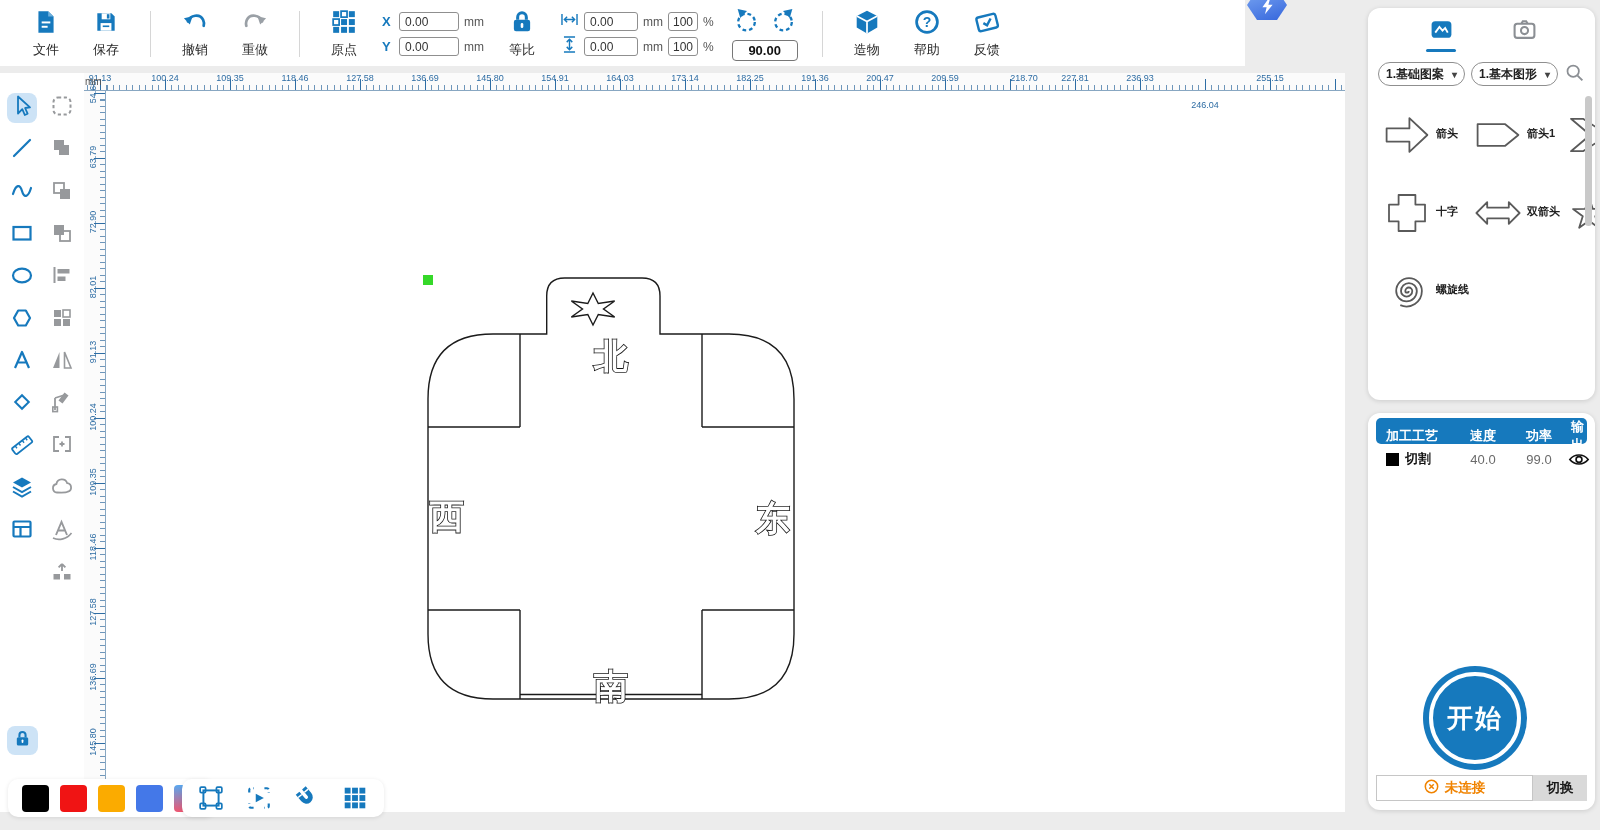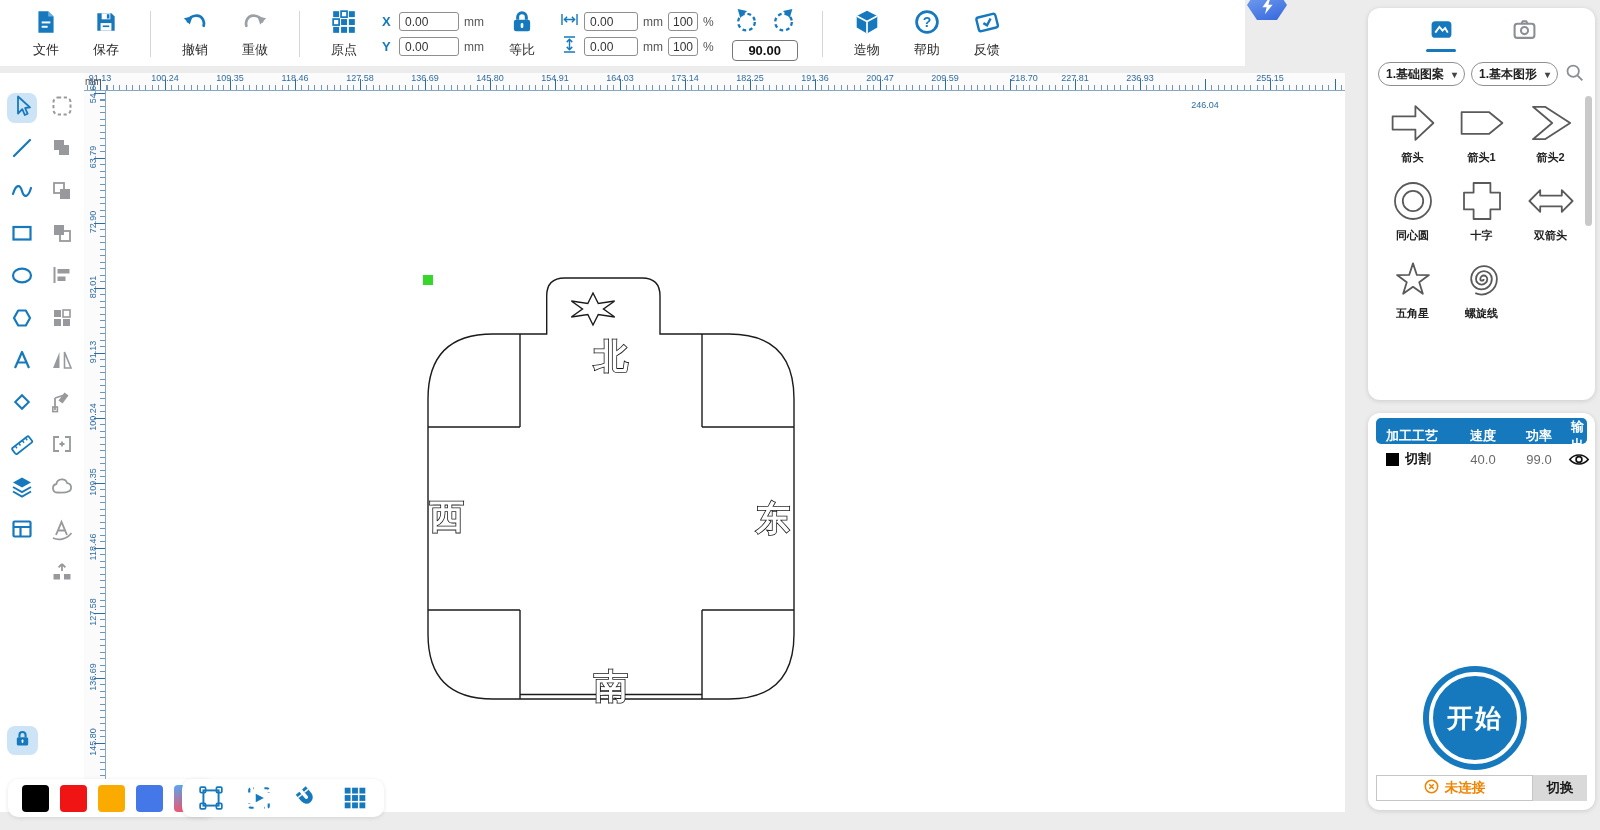--- a/index.html
+++ b/index.html
@@ -82,21 +82,21 @@
   .card-lib { top:8px; height:392px; overflow:hidden; }
   .tabs { display:flex; justify-content:space-around; padding:9px 30px 2px 30px; }
   .tab { display:flex; flex-direction:column; align-items:center; gap:3px; }
   .tabline { width:30px; height:3px; border-radius:2px; background:#1679bd; }
   .filters { display:flex; align-items:flex-start; gap:6px; padding:8px 10px 2px 10px; }
   .dd { flex:1; display:flex; align-items:center; justify-content:space-between;
     border:1.2px solid #8f8f8f; border-radius:13px; height:24px; padding:0 7px;
     font-size:12px; font-weight:700; color:#222; white-space:nowrap; }
   .dd .caret { color:#444; font-size:10px; }
   .grid { display:grid; grid-template-columns:repeat(3,1fr); padding:4px 10px 0 10px; }
-  .cell { display:flex; flex-direction:column; align-items:center; height:78px; }
+  .cell { display:flex; align-items:center; height:78px; }
   .cell svg { width:58px; height:48px; margin-top:6px;}
   .cell .lbl { font-size:11px; font-weight:700; color:#222; margin-top:3px; white-space:nowrap;}
   .scroll { position:absolute; right:3px; top:88px; width:7px; height:130px; background:#c9c9c9;
     border-radius:4px; }
 
   .card-proc { top:413px; height:397px; }
   .ptable { margin:5px 8px 0 8px; }
   .pgrid { display:grid; grid-template-columns:70px 54px 58px auto; align-items:center; padding-left:10px;}
   .phead { height:26px; background:#1679bd; border-radius:5px; color:#fff; font-size:13px; font-weight:700; }
   .phead span:nth-child(n+2){ text-align:center; }
@@ -558,27 +558,20 @@
             <div class="lbl">箭头1</div>
           </div>
           <div class="cell">
             <svg viewBox="0 0 40 40" fill="none" stroke="#5a5a5a" stroke-width="1.5" stroke-linejoin="round">
               <polygon points="5,6.5 15,6.5 36,20 15,33.5 5,33.5 21,20"></polygon>
             </svg>
             <div class="lbl">箭头2</div>
           </div>
           <div class="cell">
             <svg viewBox="0 0 40 40" fill="none" stroke="#5a5a5a" stroke-width="1.5" stroke-linejoin="round">
-              <circle cx="20" cy="20" r="15"></circle>
-              <circle cx="20" cy="20" r="8.5"></circle>
-            </svg>
-            <div class="lbl">同心圆</div>
-          </div>
-          <div class="cell">
-            <svg viewBox="0 0 40 40" fill="none" stroke="#5a5a5a" stroke-width="1.5" stroke-linejoin="round">
               <polygon points="13,5 27,5 27,13 35,13 35,27 27,27 27,35 13,35 13,27 5,27 5,13 13,13"></polygon>
             </svg>
             <div class="lbl">十字</div>
           </div>
           <div class="cell">
             <svg viewBox="0 0 40 40" fill="none" stroke="#5a5a5a" stroke-width="1.5" stroke-linejoin="round">
               <polygon points="2,20 11,11 11,15.5 29,15.5 29,11 38,20 29,29 29,24.5 11,24.5 11,29"></polygon>
             </svg>
             <div class="lbl">双箭头</div>
           </div>

